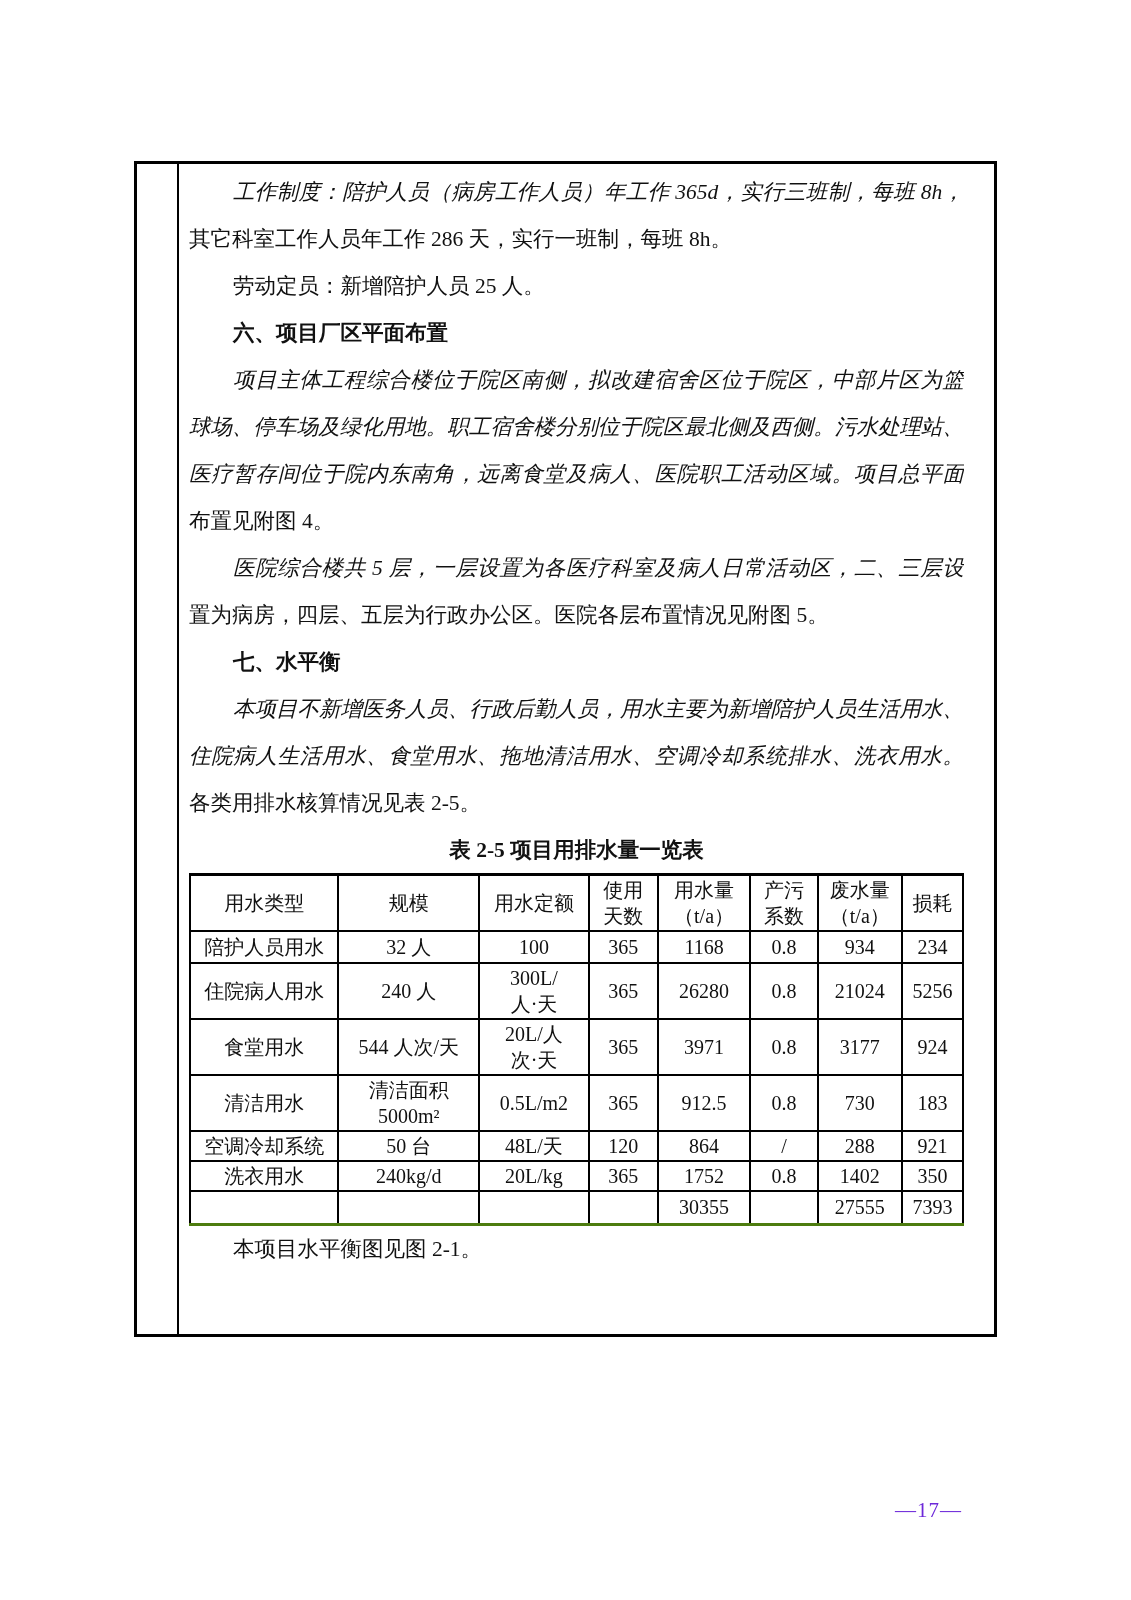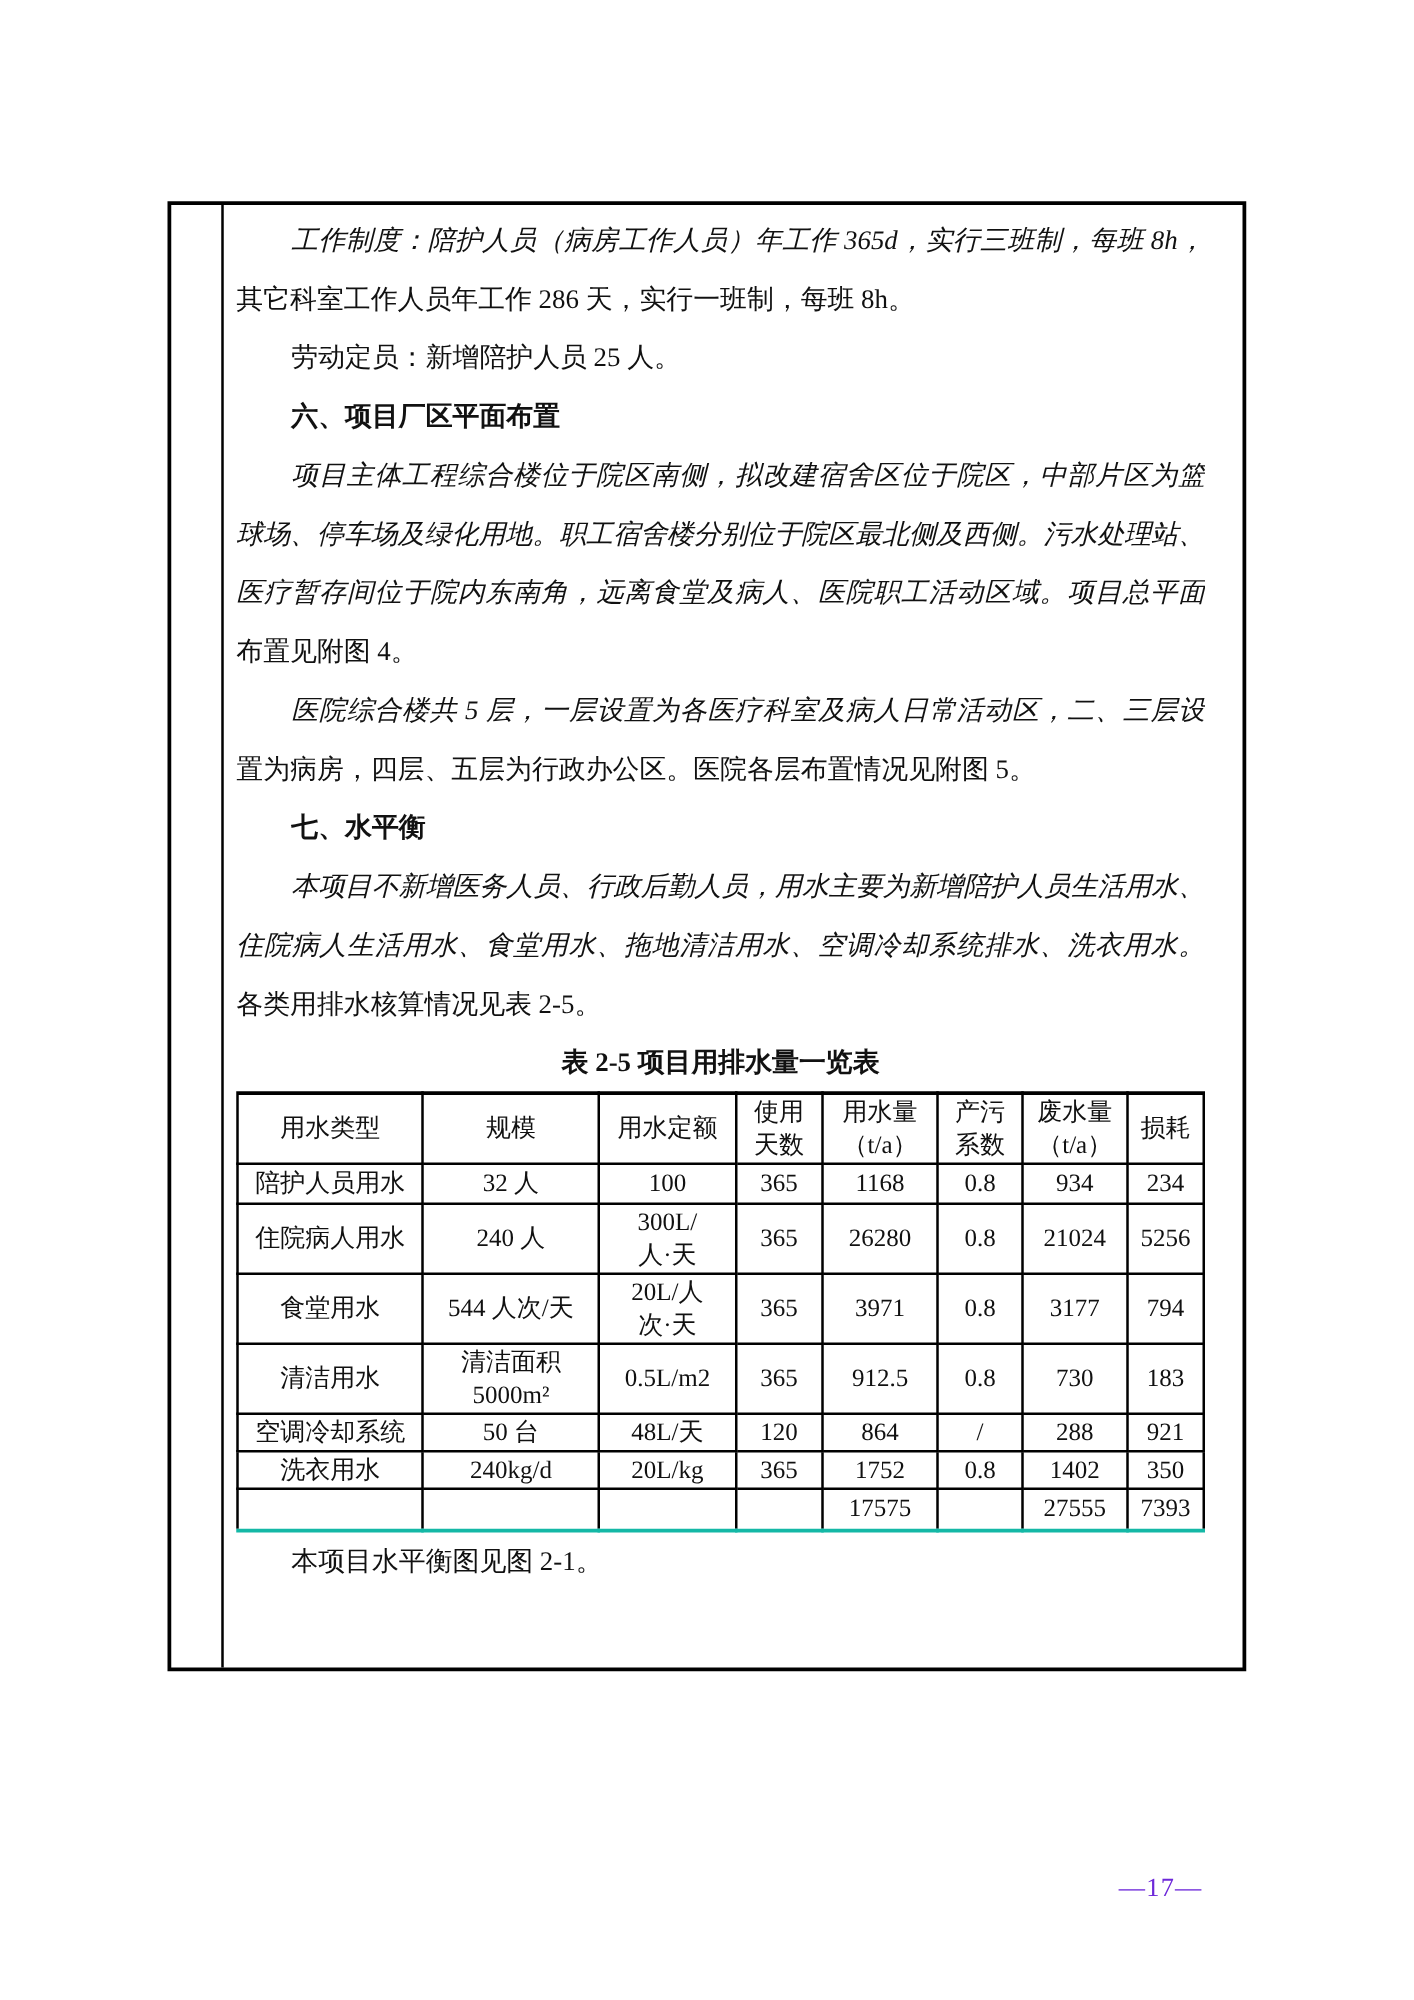--- a/index.html
+++ b/index.html
@@ -25,21 +25,21 @@
   }
   .line.full { text-align:justify; text-align-last:justify;font-style:italic; }
   .indent { text-indent:44px; }
   .heading { font-weight:bold; }
   .table-title {
     font-size:21.5px; line-height:46px; height:46px;
     font-weight:bold; text-align:center;
   }
   table.water {
     width:100%; border-collapse:collapse; table-layout:fixed;
-    border-top:3px solid #000; border-bottom:3px solid #14b8a6;padding-left:32px;
+    border-top:3px solid #000; border-bottom:3px solid #4d7c0f;padding-left:32px;
   }
   table.water th, table.water td {
     border:2px solid #000; font-weight:normal; text-align:center;
     vertical-align:middle; font-size:20px; line-height:26px;
     white-space:pre-line; padding:1px 2px; overflow:hidden;
   }
   table.water thead tr { height:56px; }
   table.water tbody tr:nth-child(1) { height:32px; }
   table.water tbody tr:nth-child(2) { height:48px; }
   table.water tbody tr:nth-child(3) { height:56px; }
@@ -132,21 +132,21 @@
           </tr>
           <tr>
             <td>食堂用水</td>
             <td>544 人次/天</td>
             <td>20L/人
 次·天</td>
             <td>365</td>
             <td>3971</td>
             <td>0.8</td>
             <td>3177</td>
-            <td>794</td>
+            <td>924</td>
           </tr>
           <tr>
             <td>清洁用水</td>
             <td>清洁面积
 5000m²</td>
             <td>0.5L/m2</td>
             <td>365</td>
             <td>912.5</td>
             <td>0.8</td>
             <td>730</td>
@@ -170,21 +170,21 @@
             <td>1752</td>
             <td>0.8</td>
             <td>1402</td>
             <td>350</td>
           </tr>
           <tr>
             <td></td>
             <td></td>
             <td></td>
             <td></td>
-            <td>17575</td>
+            <td>30355</td>
             <td></td>
             <td>27555</td>
             <td>7393</td>
           </tr>
         </tbody>
     </table>
 
     <div class="line indent">本项目水平衡图见图 2-1。</div>
 
   </div>

